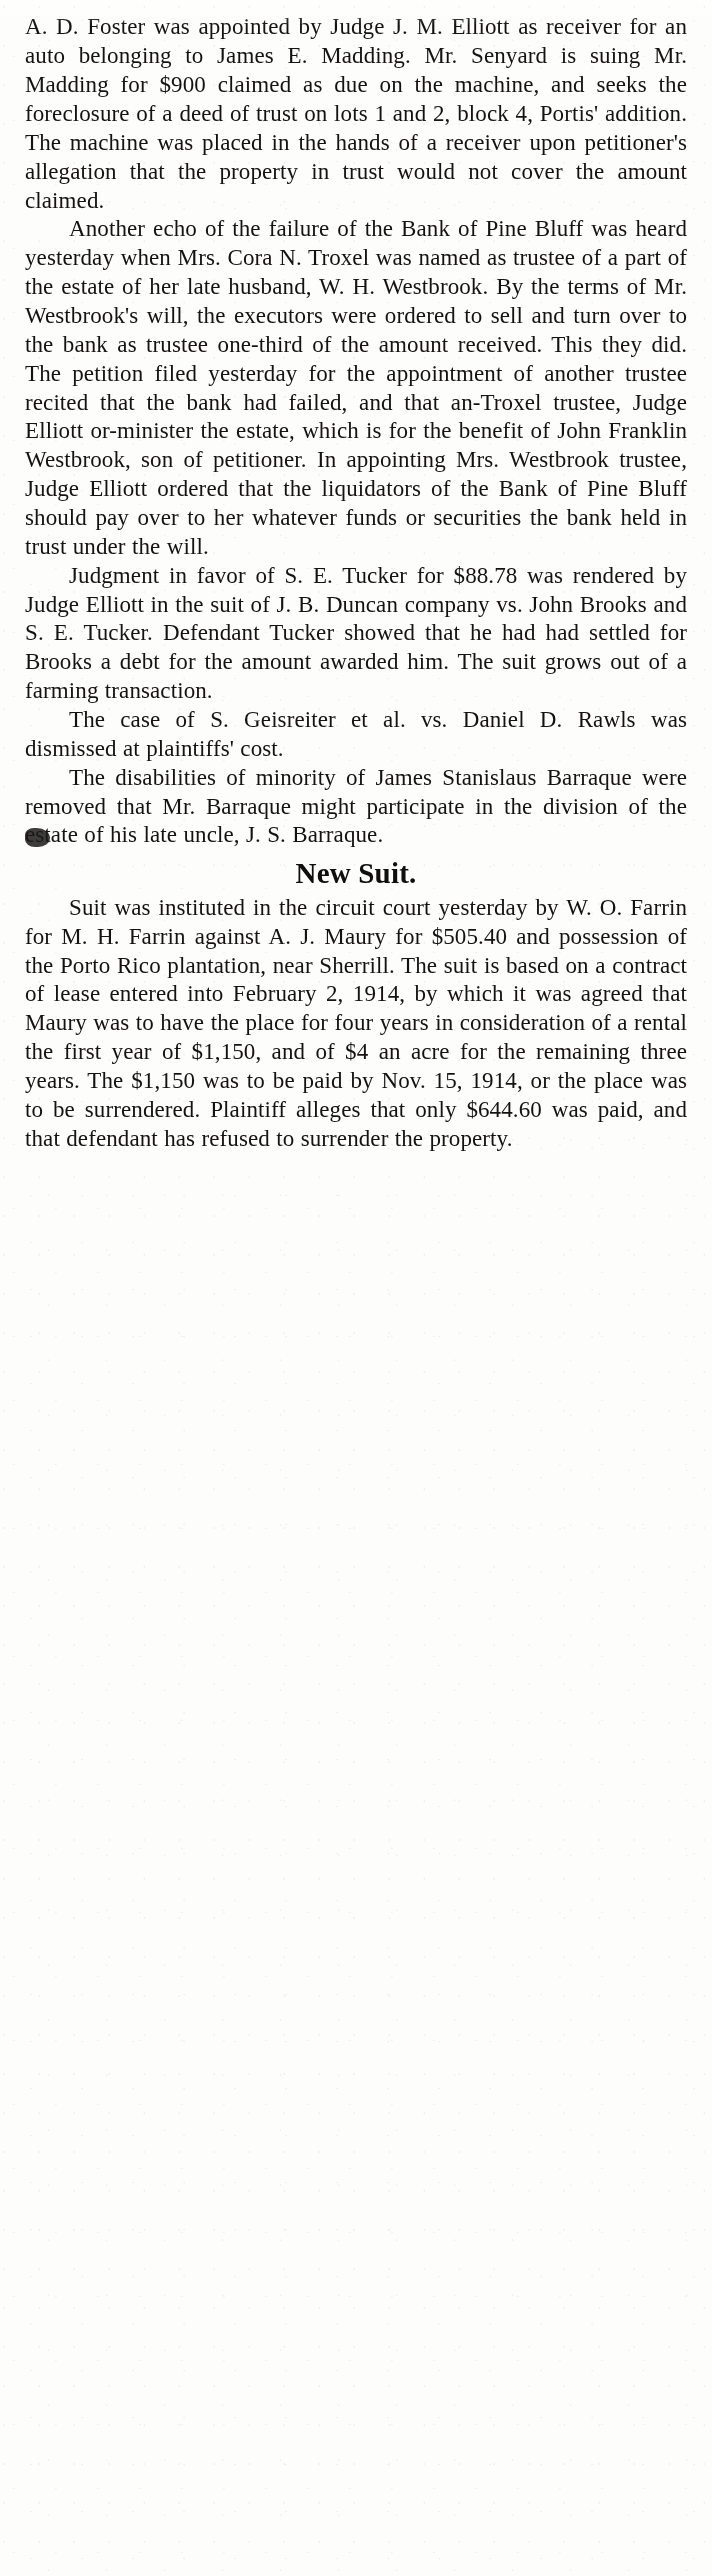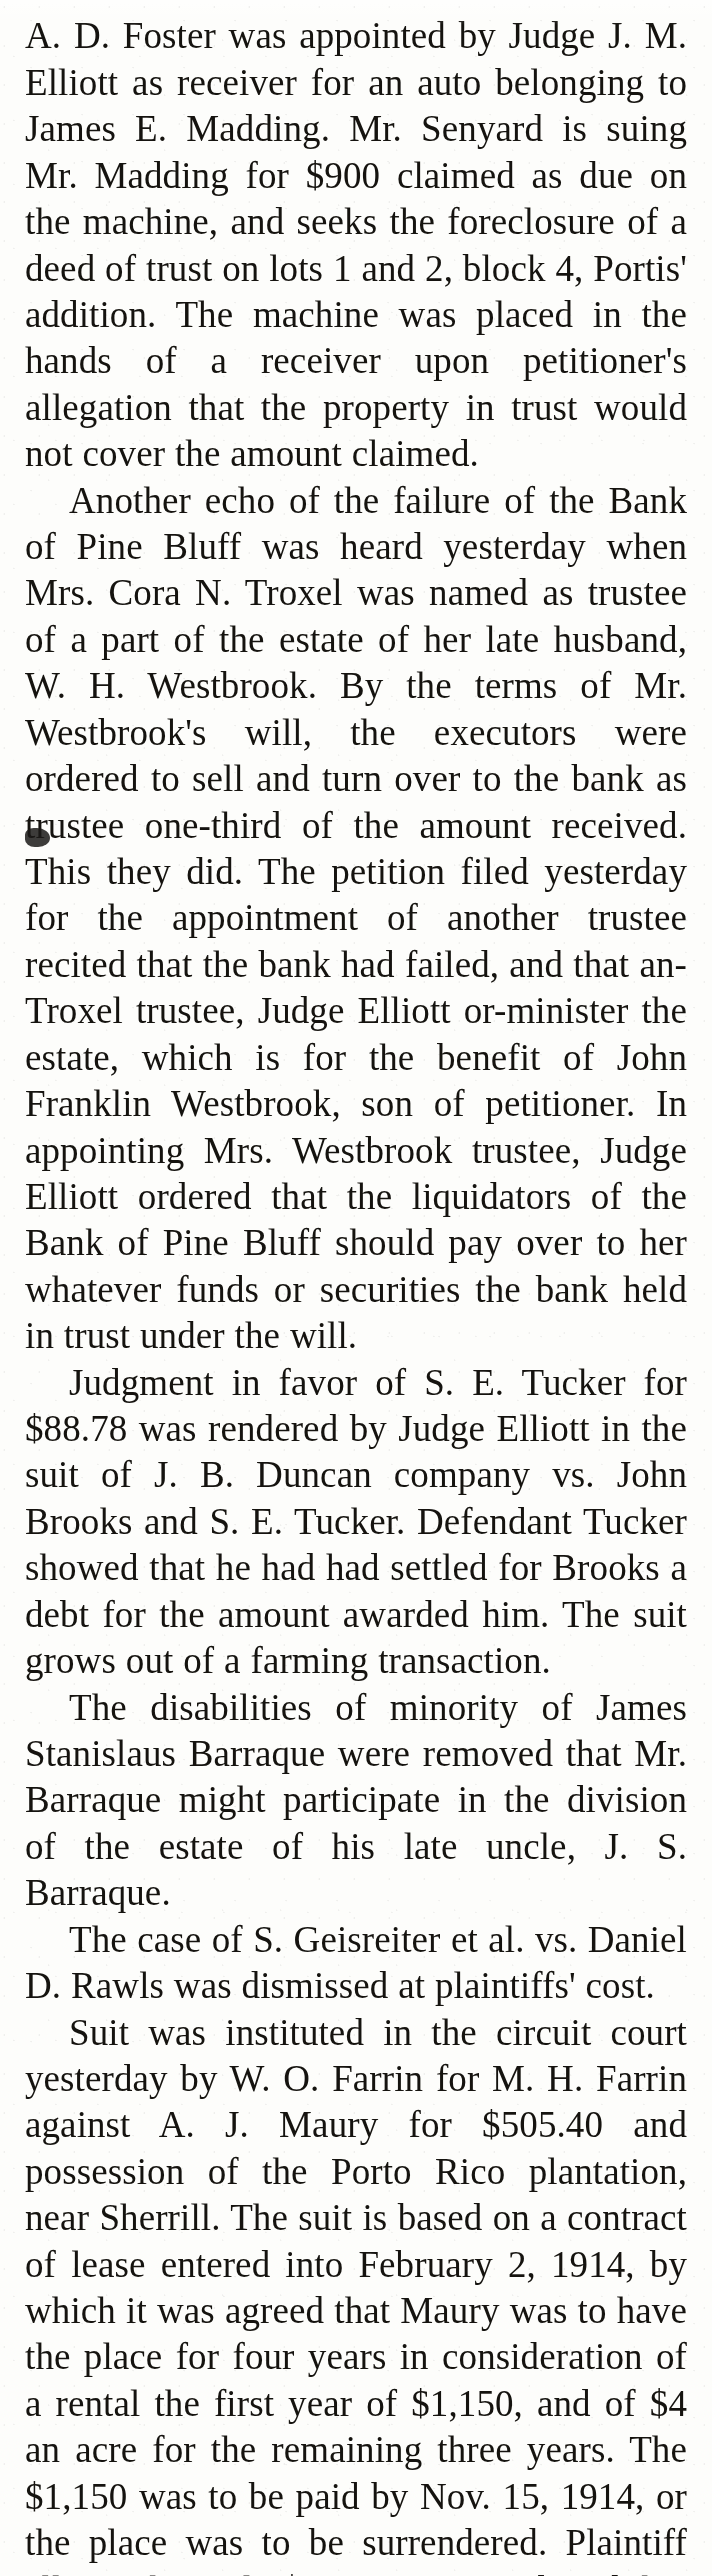--- a/index.html
+++ b/index.html
@@ -18,21 +18,21 @@
     box-sizing: border-box;
     padding: 13.4px 25px 17px 25px;
     background: #fdfdfb;
     position: relative;
   }
   .column {
     width: 100%;
   }
   p.para {
     margin: 0;
-    font-size: 37px;
+    font-size: 23px;
     line-height: 1.255;
     text-align: justify;
     text-justify: inter-word;
     letter-spacing: 0.1px;
     word-spacing: 0.5px;
     color: #15130f;
   }
   p.para.indent {
     text-indent: 44px;
   }
@@ -79,24 +79,25 @@
 
   <div class="column">
 
     <p class="para">A. D. Foster was appointed by Judge J. M. Elliott as receiver for an auto belonging to James E. Madding. Mr. Senyard is suing Mr. Madding for $900 claimed as due on the machine, and seeks the foreclosure of a deed of trust on lots 1 and 2, block 4, Portis' addition. The machine was placed in the hands of a receiver upon petitioner's allegation that the property in trust would not cover the amount claimed.</p>
 
 
     <p class="para indent">Another echo of the failure of the Bank of Pine Bluff was heard yesterday when Mrs. Cora N. Troxel was named as trustee of a part of the estate of her late husband, W. H. Westbrook. By the terms of Mr. Westbrook's will, the executors were ordered to sell and turn over to the bank as trustee one-third of the amount received. This they did. The petition filed yesterday for the appointment of another trustee recited that the bank had failed, and that an-Troxel trustee, Judge Elliott or-minister the estate, which is for the benefit of John Franklin Westbrook, son of petitioner. In appointing Mrs. Westbrook trustee, Judge Elliott ordered that the liquidators of the Bank of Pine Bluff should pay over to her whatever funds or securities the bank held in trust under the will.</p>
 
     <p class="para indent">Judgment in favor of S. E. Tucker for $88.78 was rendered by Judge Elliott in the suit of J. B. Duncan company vs. John Brooks and S. E. Tucker. Defendant Tucker showed that he had had settled for Brooks a debt for the amount awarded him. The suit grows out of a farming transaction.</p>
 
+    <p class="para indent">The case of S. Geisreiter et al. vs. Daniel D. Rawls was dismissed at plaintiffs' cost.</p>
+
     <p class="para indent">The disabilities of minority of James Stanislaus Barraque were removed that Mr. Barraque might participate in the division of the estate of his late uncle, J. S. Barraque.</p>
 
-    <p class="para indent">The case of S. Geisreiter et al. vs. Daniel D. Rawls was dismissed at plaintiffs' cost.</p>
-
+    <h2 class="subhead">New Suit.</h2>
 
     <p class="para indent">Suit was instituted in the circuit court yesterday by W. O. Farrin for M. H. Farrin against A. J. Maury for $505.40 and possession of the Porto Rico plantation, near Sherrill. The suit is based on a contract of lease entered into February 2, 1914, by which it was agreed that Maury was to have the place for four years in consideration of a rental the first year of $1,150, and of $4 an acre for the remaining three years. The $1,150 was to be paid by Nov. 15, 1914, or the place was to be surrendered. Plaintiff alleges that only $644.60 was paid, and that defendant has refused to surrender the property.</p>
 
   </div>
 
   <span class="blot" style="left:25px; top:828px; width:25px; height:19px;"></span>
   <div class="grain"></div>
 </div>
 
 

